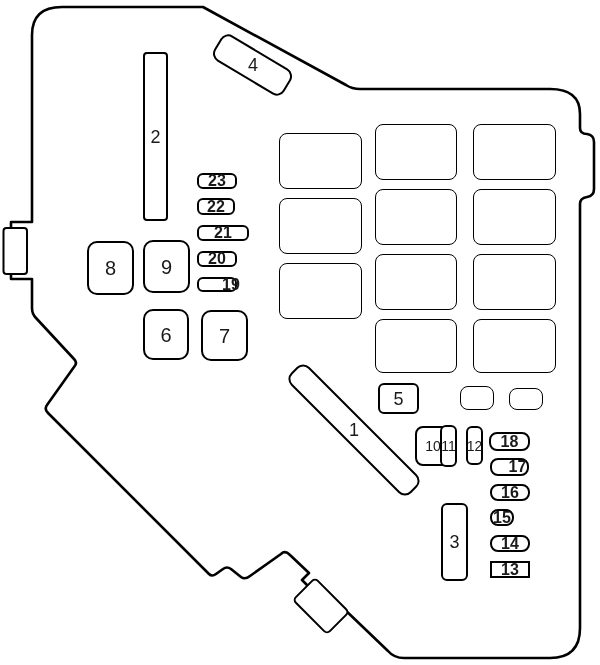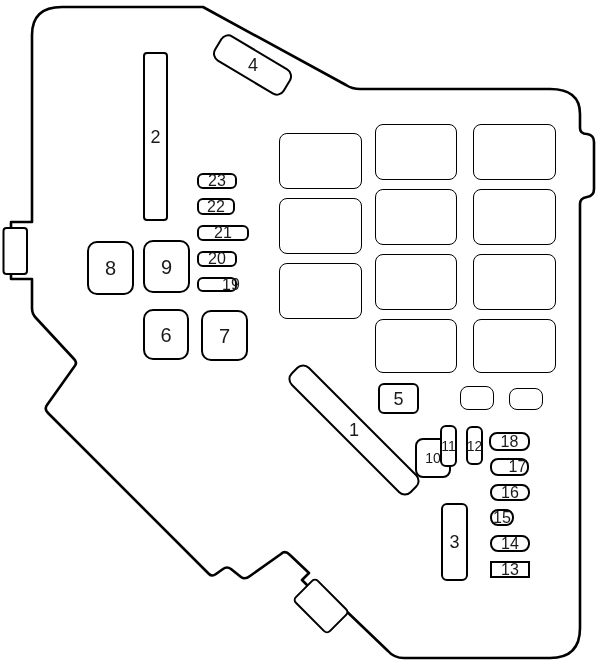--- a/index.html
+++ b/index.html
@@ -9,21 +9,21 @@
   }
   #outline-svg{position:absolute;left:0;top:0;z-index:0;}
   .box{
     position:absolute;z-index:2;box-sizing:border-box;background:#fff;
     border:2px solid #000;display:flex;align-items:center;justify-content:center;
     color:#1a1a1a;line-height:1;
   }
   .slot{border-width:1.6px;}            
   .sq{font-size:20px;}                  
   .tall{font-size:18px;}                
-  .pill{font-size:16px;}                
+  .pill{font-size:16px;font-weight:bold;}                
   .vpill{font-size:14px;overflow:visible;} 
   .med{font-size:18px;}                 
   .floatlbl{
     position:absolute;z-index:3;display:flex;align-items:center;justify-content:center;
     color:#1a1a1a;font-size:18px;background:transparent;border:none;
   }
 </style>
 </head>
 <body>
 
@@ -77,21 +77,21 @@
 
   <div class="box slot" style="left:473px;top:124px;width:83px;height:56px;border-radius:8px;"></div>
   <div class="box slot" style="left:473px;top:189px;width:83px;height:56px;border-radius:8px;"></div>
   <div class="box slot" style="left:473px;top:254px;width:83px;height:56px;border-radius:8px;"></div>
   <div class="box slot" style="left:473px;top:319px;width:83px;height:54px;border-radius:8px;"></div>
 
   <div class="box med" style="left:378px;top:383px;width:41px;height:31px;border-radius:6px;">5</div>
   <div class="box slot" style="left:460px;top:386px;width:34px;height:24px;border-radius:8px;"></div>
   <div class="box slot" style="left:509px;top:388px;width:34px;height:22px;border-radius:8px;"></div>
 
-  <div class="box vpill" style="left:415px;top:426px;width:36px;height:40px;border-radius:8px;margin-top:12px;">10</div>
+  <div class="box vpill" style="left:415px;top:426px;width:36px;height:40px;border-radius:8px;">10</div>
   <div class="box vpill" style="left:440px;top:425px;width:17px;height:42px;border-radius:6px;">11</div>
   <div class="box vpill" style="left:466px;top:426px;width:17px;height:39px;border-radius:6px;">12</div>
 
   <div class="box pill" style="left:489px;top:432px;width:41px;height:19px;border-radius:8px;">18</div>
   <div class="box pill" style="left:490px;top:458px;width:39px;height:18px;border-radius:8px;padding-left:16px;">17</div>
   <div class="box pill" style="left:490px;top:484px;width:40px;height:17px;border-radius:8px;">16</div>
   <div class="box pill" style="left:490px;top:509px;width:24px;height:17px;border-radius:8px;">15</div>
   <div class="box pill" style="left:490px;top:535px;width:40px;height:17px;border-radius:8px;">14</div>
   <div class="box pill" style="left:490px;top:561px;width:40px;height:17px;border-radius:0;">13</div>
 

